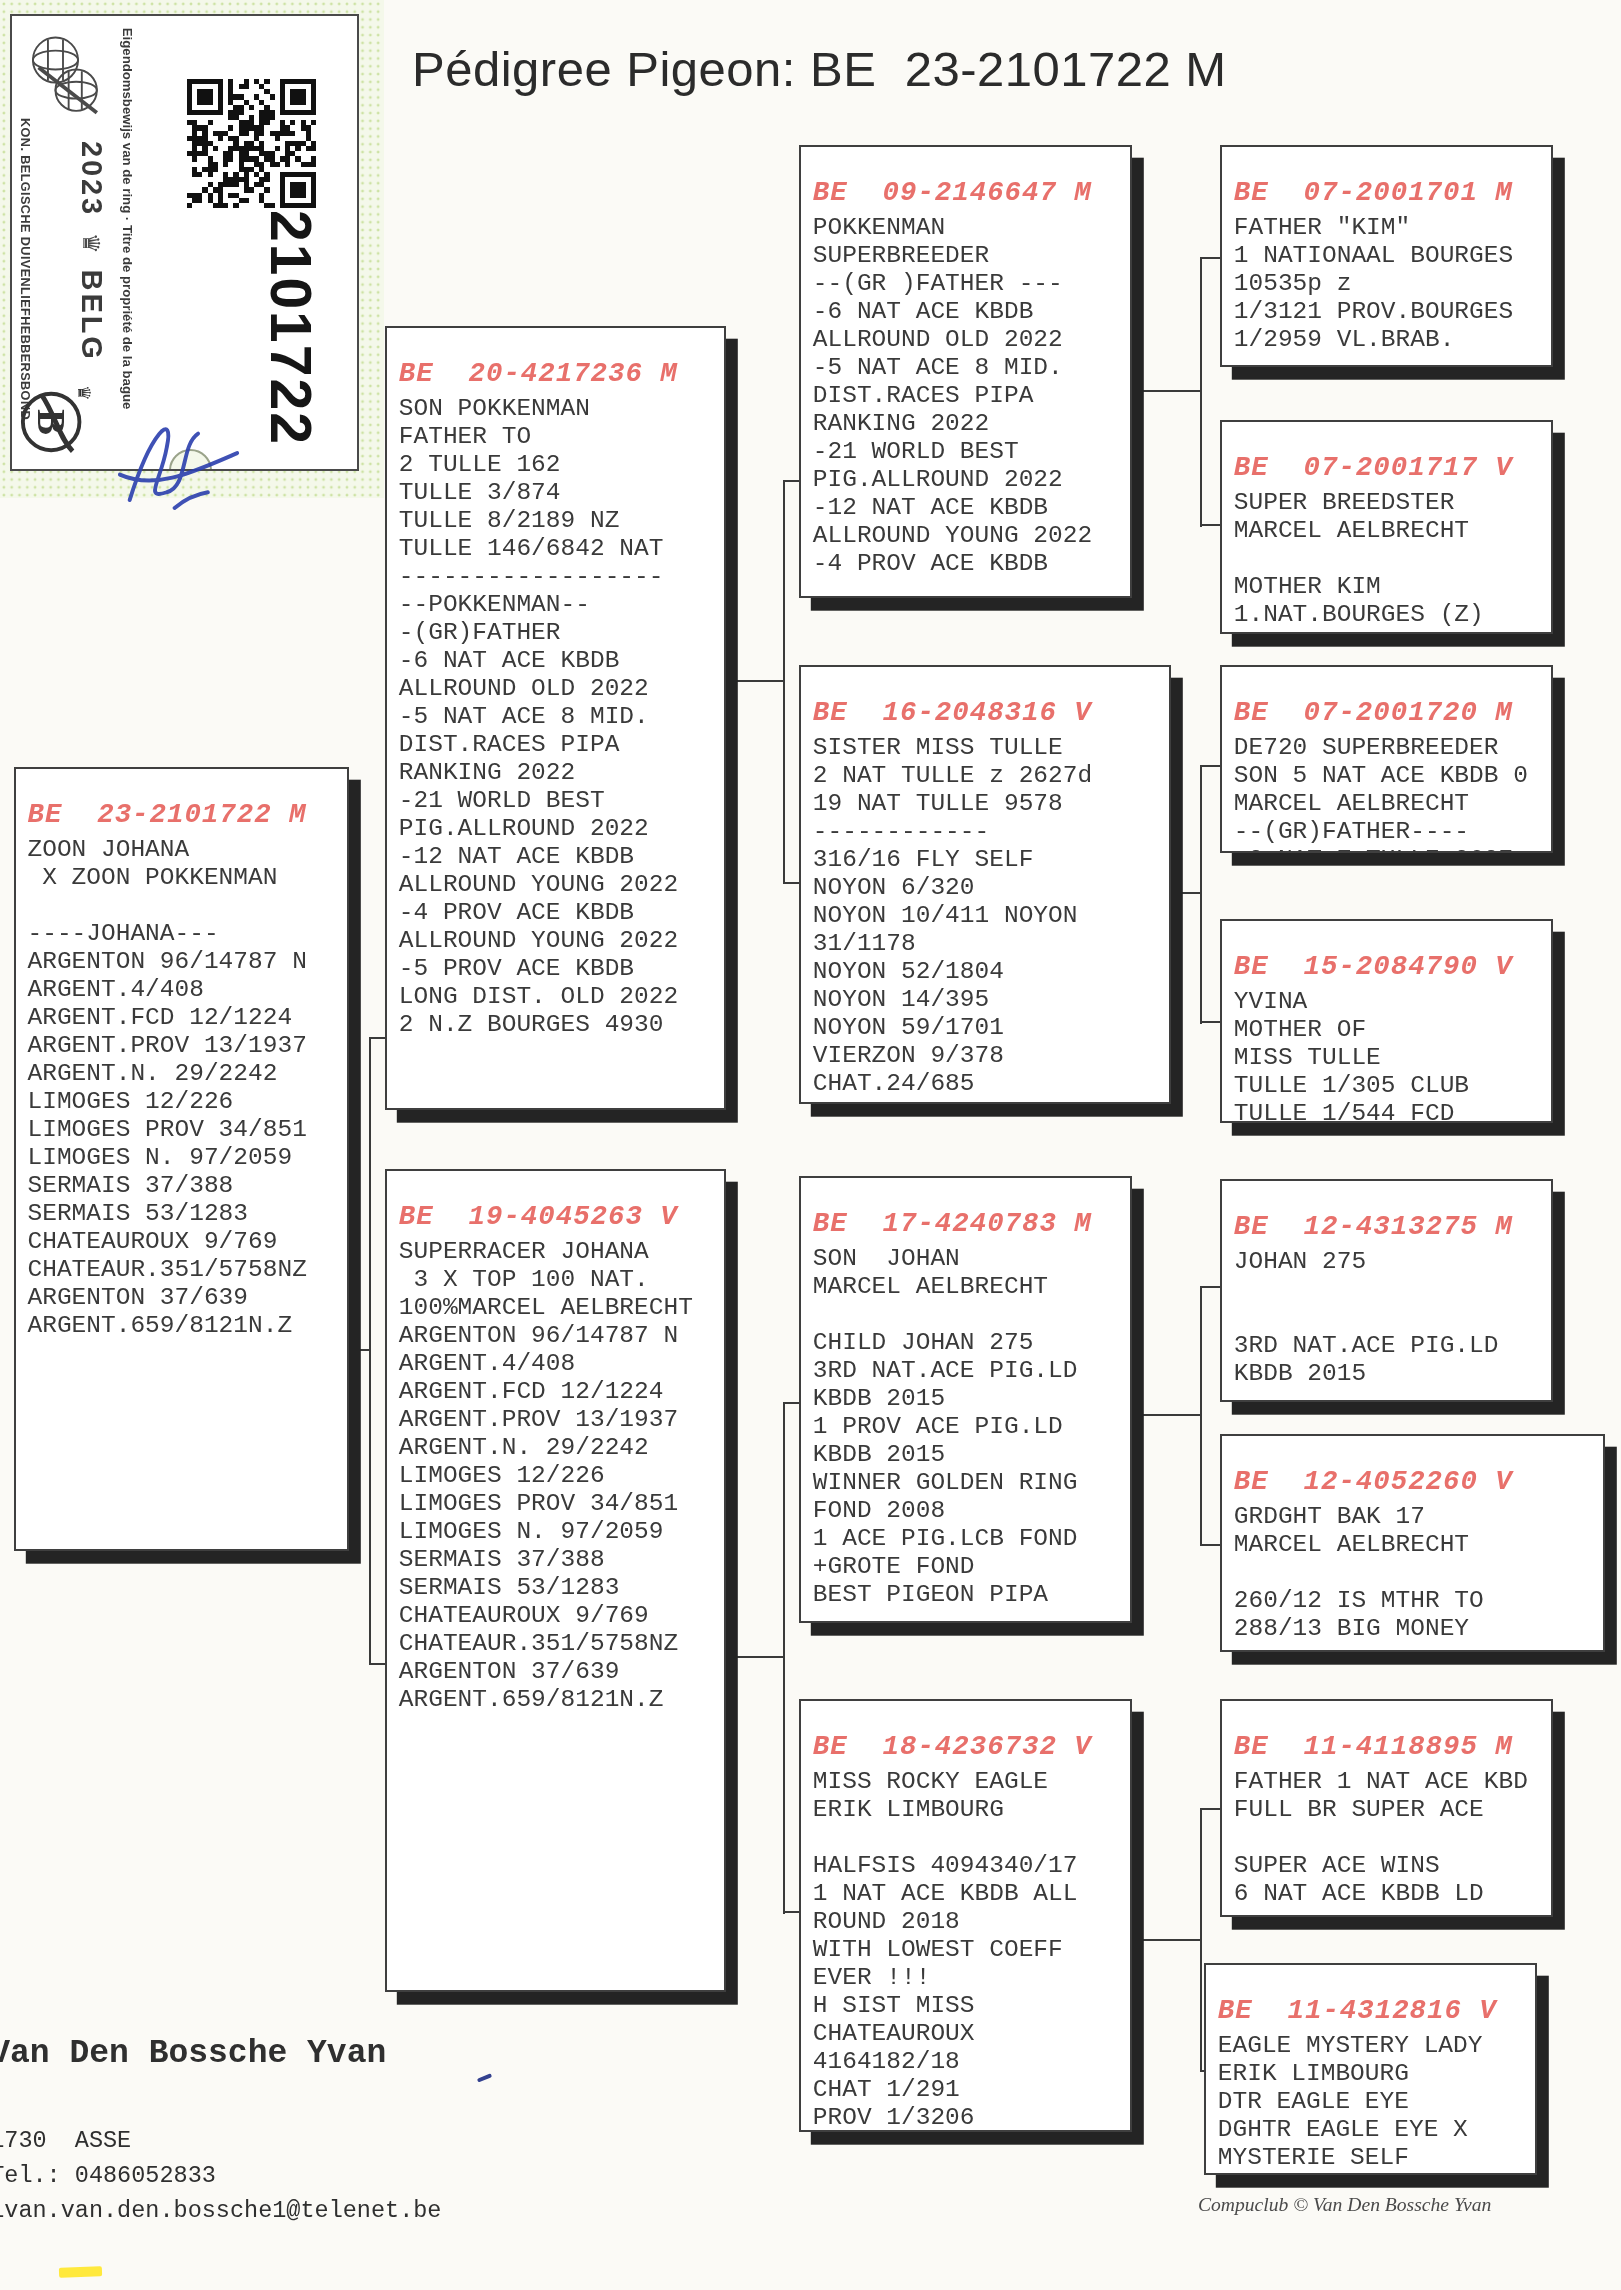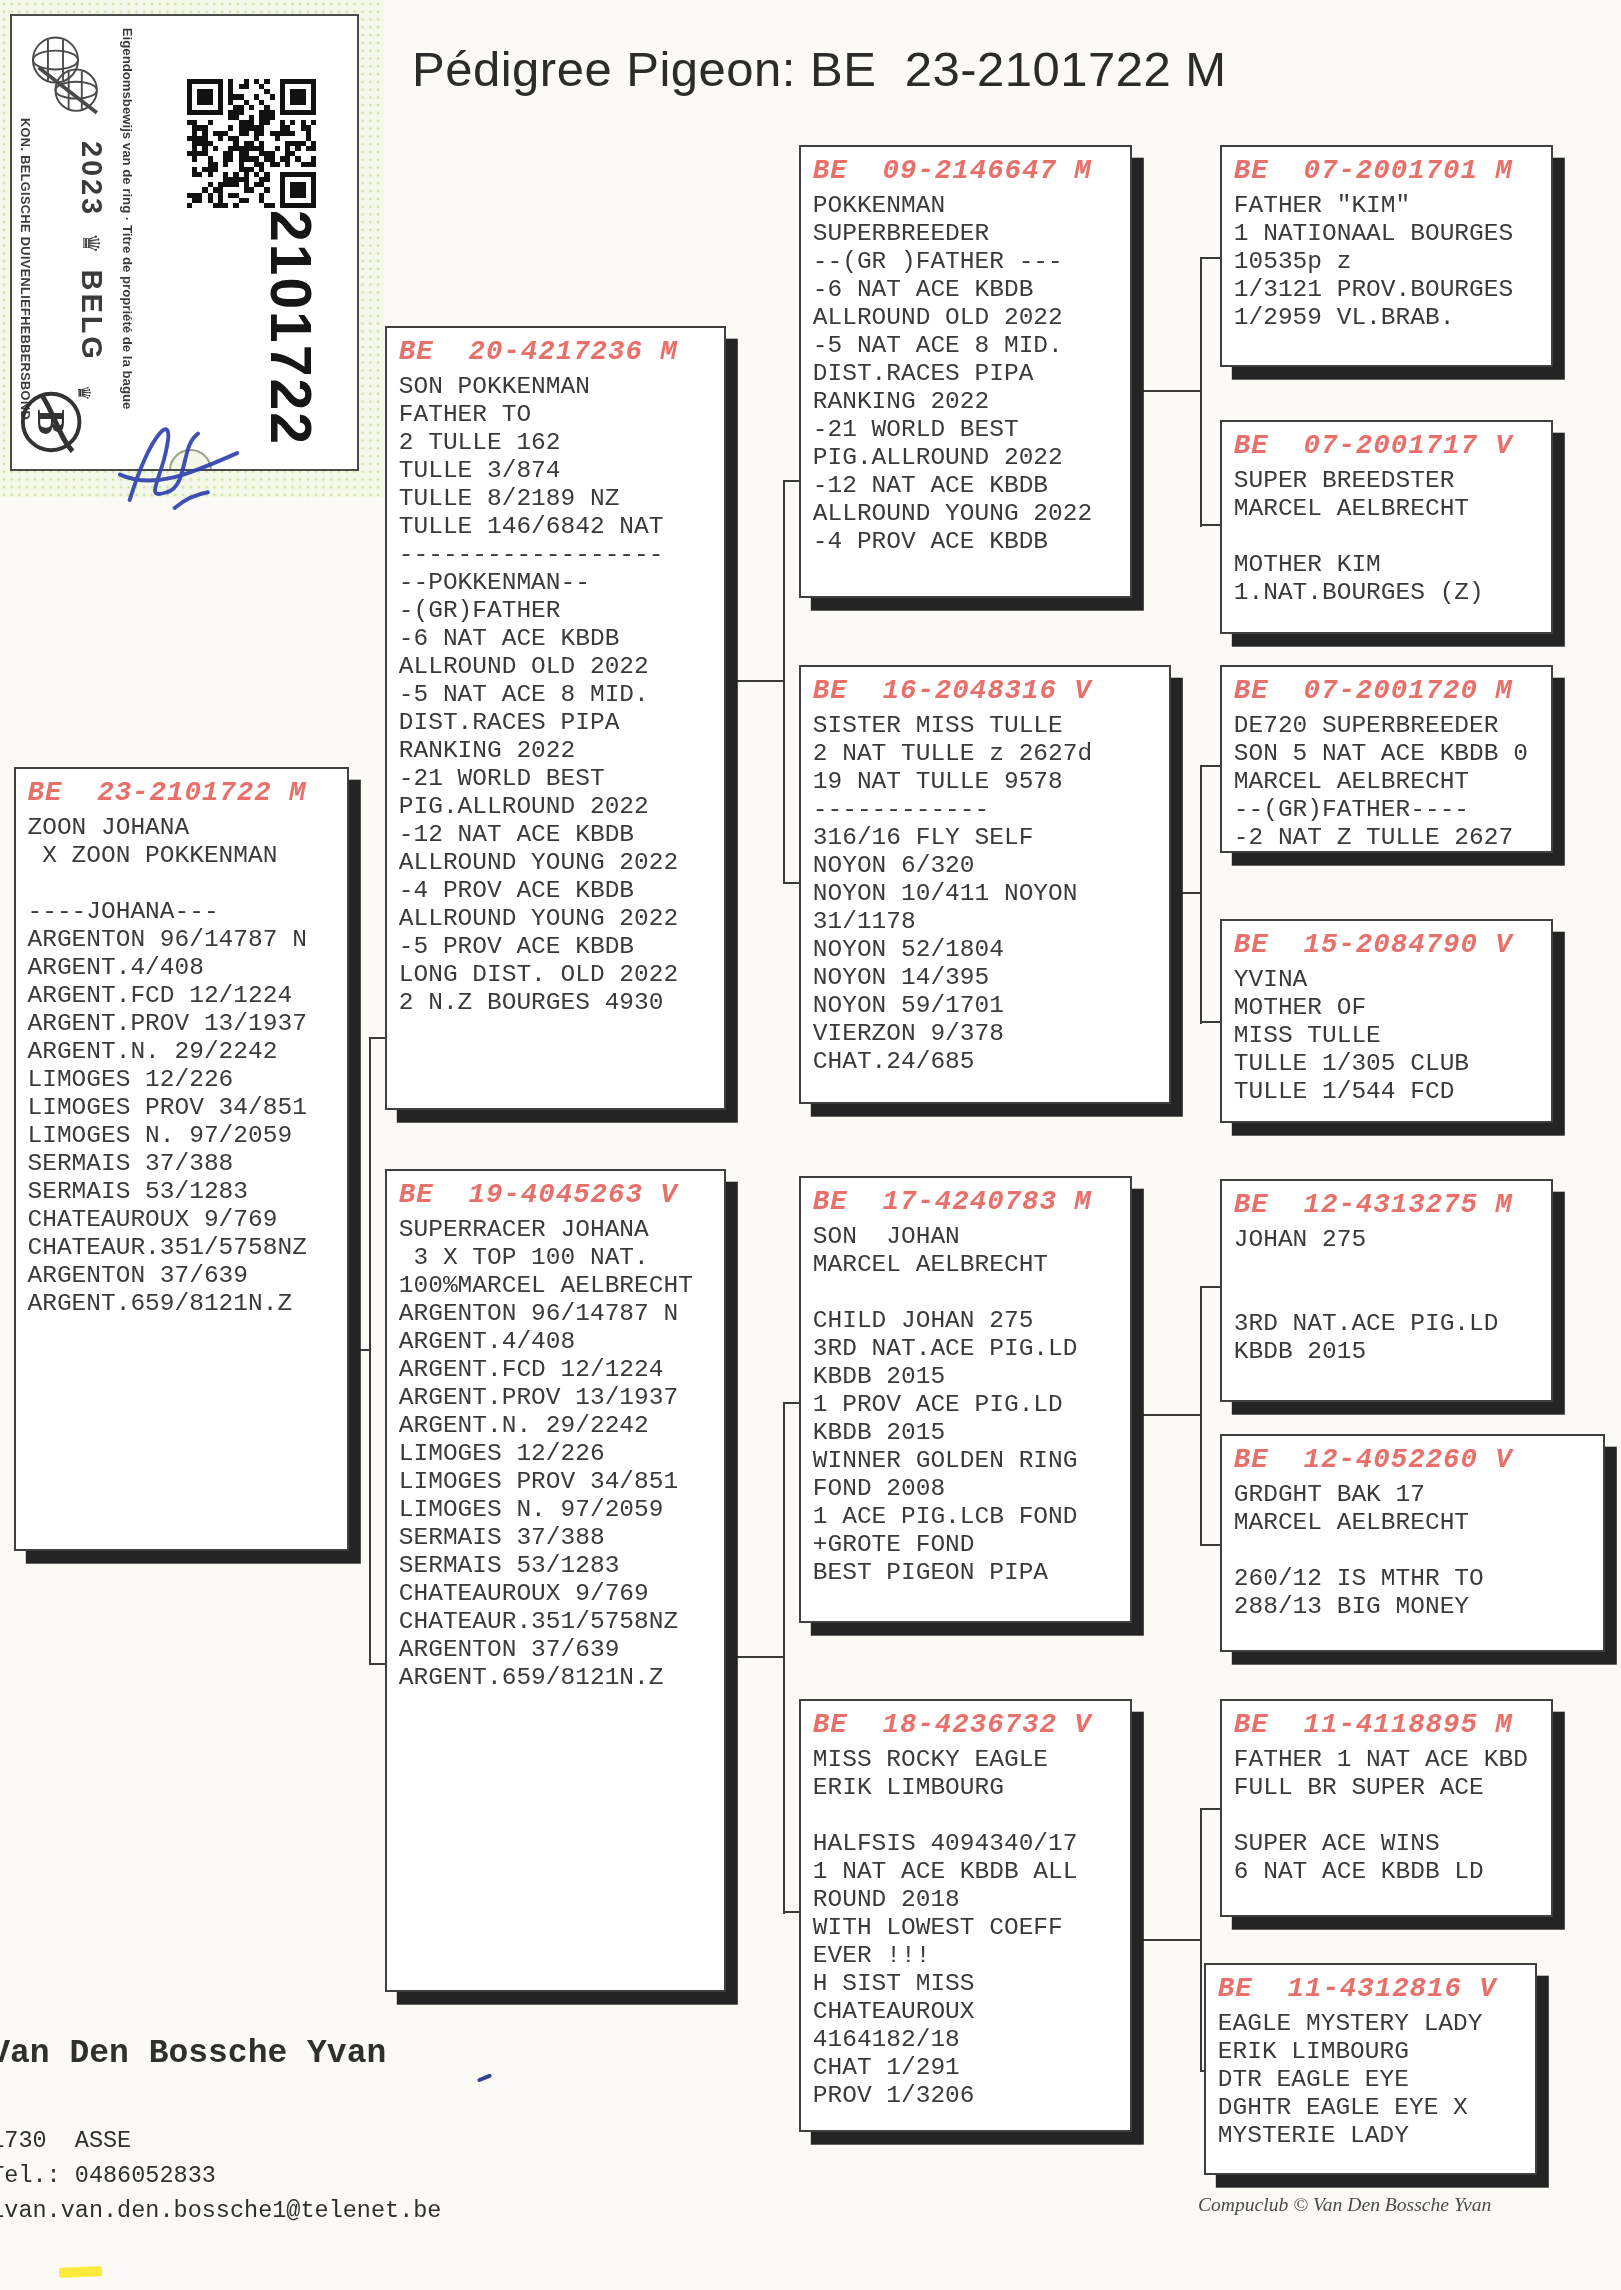--- a/index.html
+++ b/index.html
@@ -26,21 +26,21 @@
   .notch{position:absolute;left:433px;top:145px;width:39px;height:39px;border-radius:50%;
          background:#f4f8ea;border:2px solid #9aa38a;}
   .signature{position:absolute;left:114px;top:404px;width:131px;height:110px;z-index:5;}
   
   .title{position:absolute;left:404px;top:33px;margin:8px;font-size:49px;font-weight:500;color:#2b2b2b;
          letter-spacing:0.5px;white-space:pre;}
   
   .pbox{position:absolute;background:#fff;border:2px solid #3f3f3f;box-shadow:11.8px 12.7px 0 #242424;
         padding:5.9px 11.8px;box-sizing:border-box;overflow:hidden;}
   .pbox-header{font-family:"Liberation Mono","DejaVu Sans Mono",monospace;font-style:italic;font-weight:700;
-        font-size:27.4px;line-height:35px;color:#e8706b;letter-spacing:1px;white-space:pre;margin-bottom:3.9px;}
+        font-size:27.4px;line-height:35px;color:#e8706b;letter-spacing:1px;white-space:pre;margin-bottom:3.9px;margin-top:22px;}
   .pbox-body{font-family:"Liberation Mono","DejaVu Sans Mono",monospace;font-size:24.5px;color:#3a3a3a;}
   .line{line-height:28px;height:28px;white-space:pre;}
   
   .cl{position:absolute;background:#3a3a3a;}
   
   .breeder{position:absolute;left:-9.8px;top:2035px;font-family:"Liberation Mono","DejaVu Sans Mono",monospace;color:#2f2f2f;}
   .breeder .bname{font-size:33px;font-weight:700;white-space:pre;}
   .breeder .bline{font-size:23.5px;white-space:pre;}
   .baddr{margin-top:55px;}
   .btel{margin-top:7.8px;}
@@ -573,21 +573,21 @@
         <div class="line">6 NAT ACE KBDB LD</div>
       </div>
     </div>
   <div class="pbox" style="left:1204px;top:1963px;width:333px;height:212px">
       <div class="pbox-header">BE  11-4312816 V</div>
       <div class="pbox-body">
         <div class="line">EAGLE MYSTERY LADY</div>
         <div class="line">ERIK LIMBOURG</div>
         <div class="line">DTR EAGLE EYE</div>
         <div class="line">DGHTR EAGLE EYE X</div>
-        <div class="line">MYSTERIE LADY</div>
+        <div class="line">MYSTERIE SELF</div>
       </div>
     </div>
 
   <div class="breeder">
     <div class="bname">Van Den Bossche Yvan</div>
     <div class="bline baddr">1730  ASSE</div>
     <div class="bline btel">Tel.: 0486052833</div>
     <div class="bline bmail">ivan.van.den.bossche1@telenet.be</div>
   </div>
 

